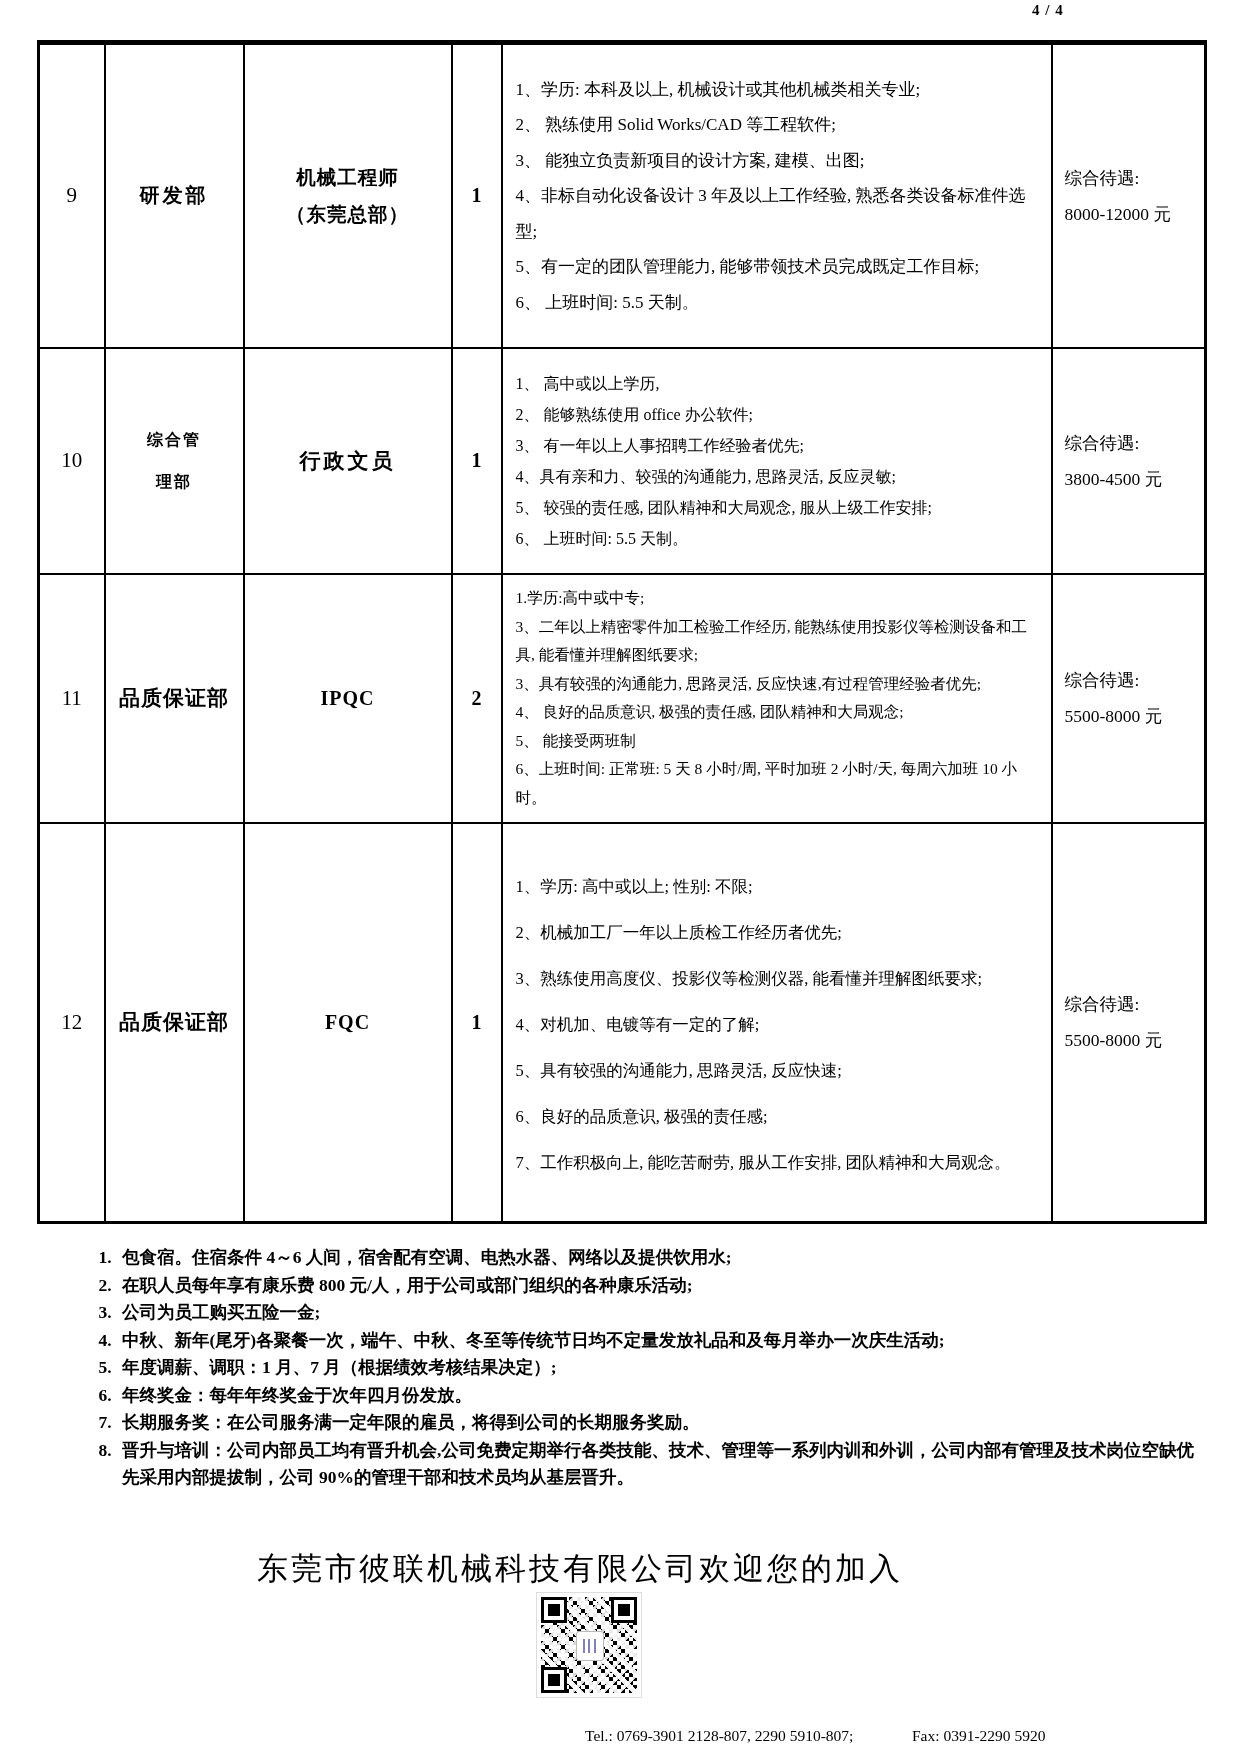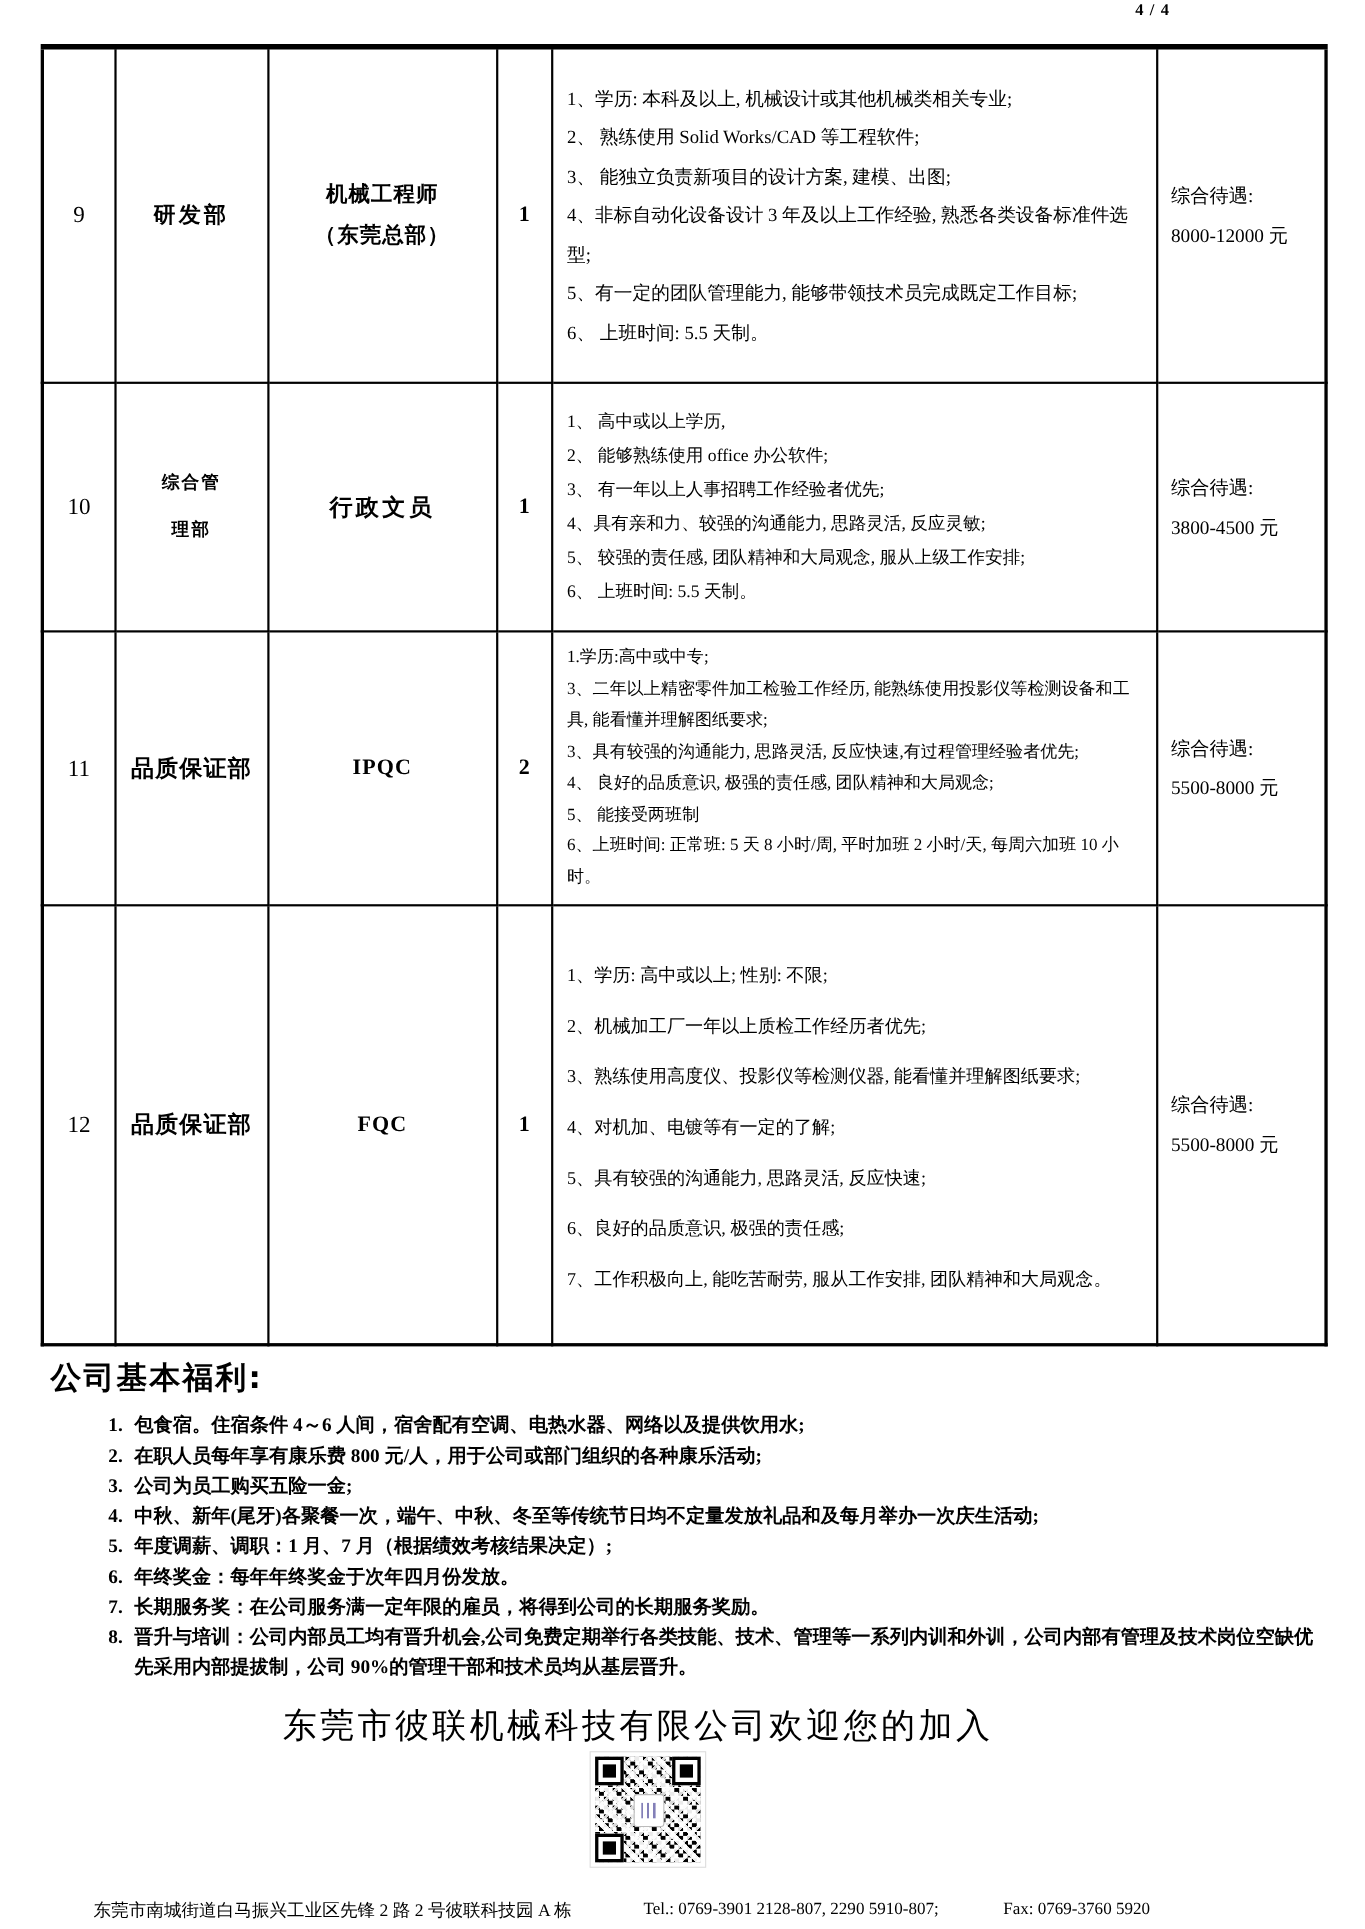--- a/index.html
+++ b/index.html
@@ -213,21 +213,20 @@
       <td class="col-salary">
         <div>综合待遇:</div>
         <div>5500-8000 元</div>
       </td>
     </tr>
 
   </tbody>
 </table>
 
 <div class="benefits">
-  <div class="benefits-title">公司基本福利:</div>
   <ol class="benefits-list">
     <li>包食宿。住宿条件 4～6 人间，宿舍配有空调、电热水器、网络以及提供饮用水;</li>
     <li>在职人员每年享有康乐费 800 元/人，用于公司或部门组织的各种康乐活动;</li>
     <li>公司为员工购买五险一金;</li>
     <li>中秋、新年(尾牙)各聚餐一次，端午、中秋、冬至等传统节日均不定量发放礼品和及每月举办一次庆生活动;</li>
     <li>年度调薪、调职：1 月、7 月（根据绩效考核结果决定）;</li>
     <li>年终奖金：每年年终奖金于次年四月份发放。</li>
     <li>长期服务奖：在公司服务满一定年限的雇员，将得到公司的长期服务奖励。</li>
     <li>晋升与培训：公司内部员工均有晋升机会,公司免费定期举行各类技能、技术、管理等一系列内训和外训，公司内部有管理及技术岗位空缺优先采用内部提拔制，公司 90%的管理干部和技术员均从基层晋升。</li>
   </ol>
@@ -237,16 +236,15 @@
 
 <div class="qr">
   <div class="qr-pattern"></div>
   <div class="qr-finder tl"></div>
   <div class="qr-finder tr"></div>
   <div class="qr-finder bl"></div>
   <div class="qr-center"></div>
 </div>
 
 <div class="footer">
-  <span class="footer-address">东莞市南城街道白马振兴工业区先锋 2 路 2 号彼联科技园 A 栋</span>
   <span class="footer-tel">Tel.: 0769-3901 2128-807, 2290 5910-807;</span>
-  <span class="footer-fax">Fax: 0769-3760 5920</span>
+  <span class="footer-fax">Fax: 0391-2290 5920</span>
 </div>
 
 </body></html>

